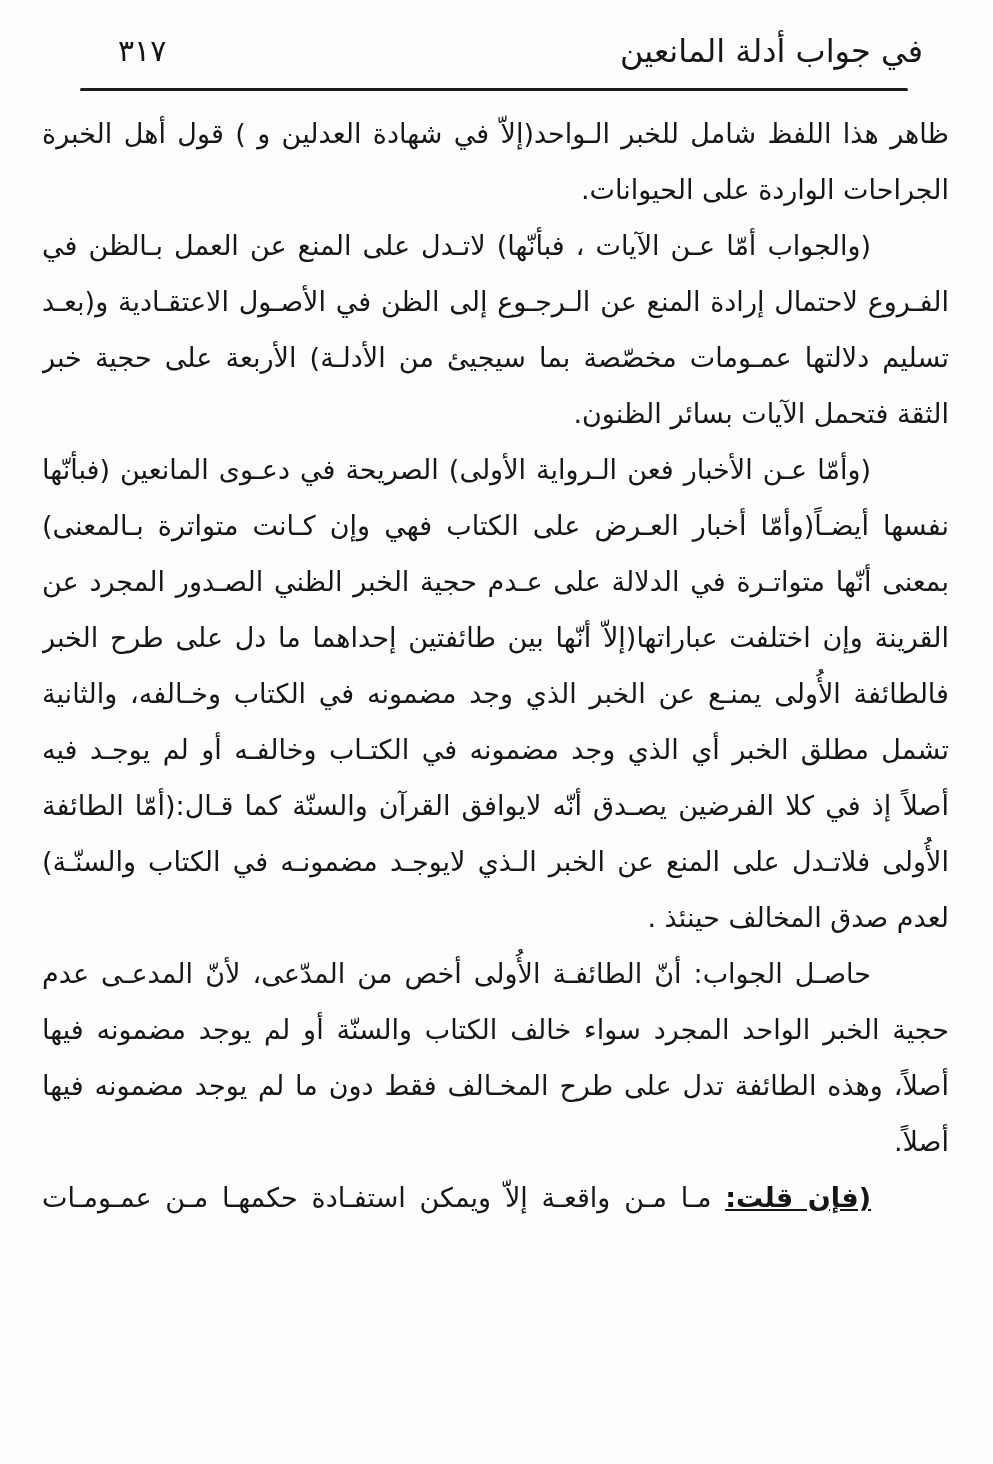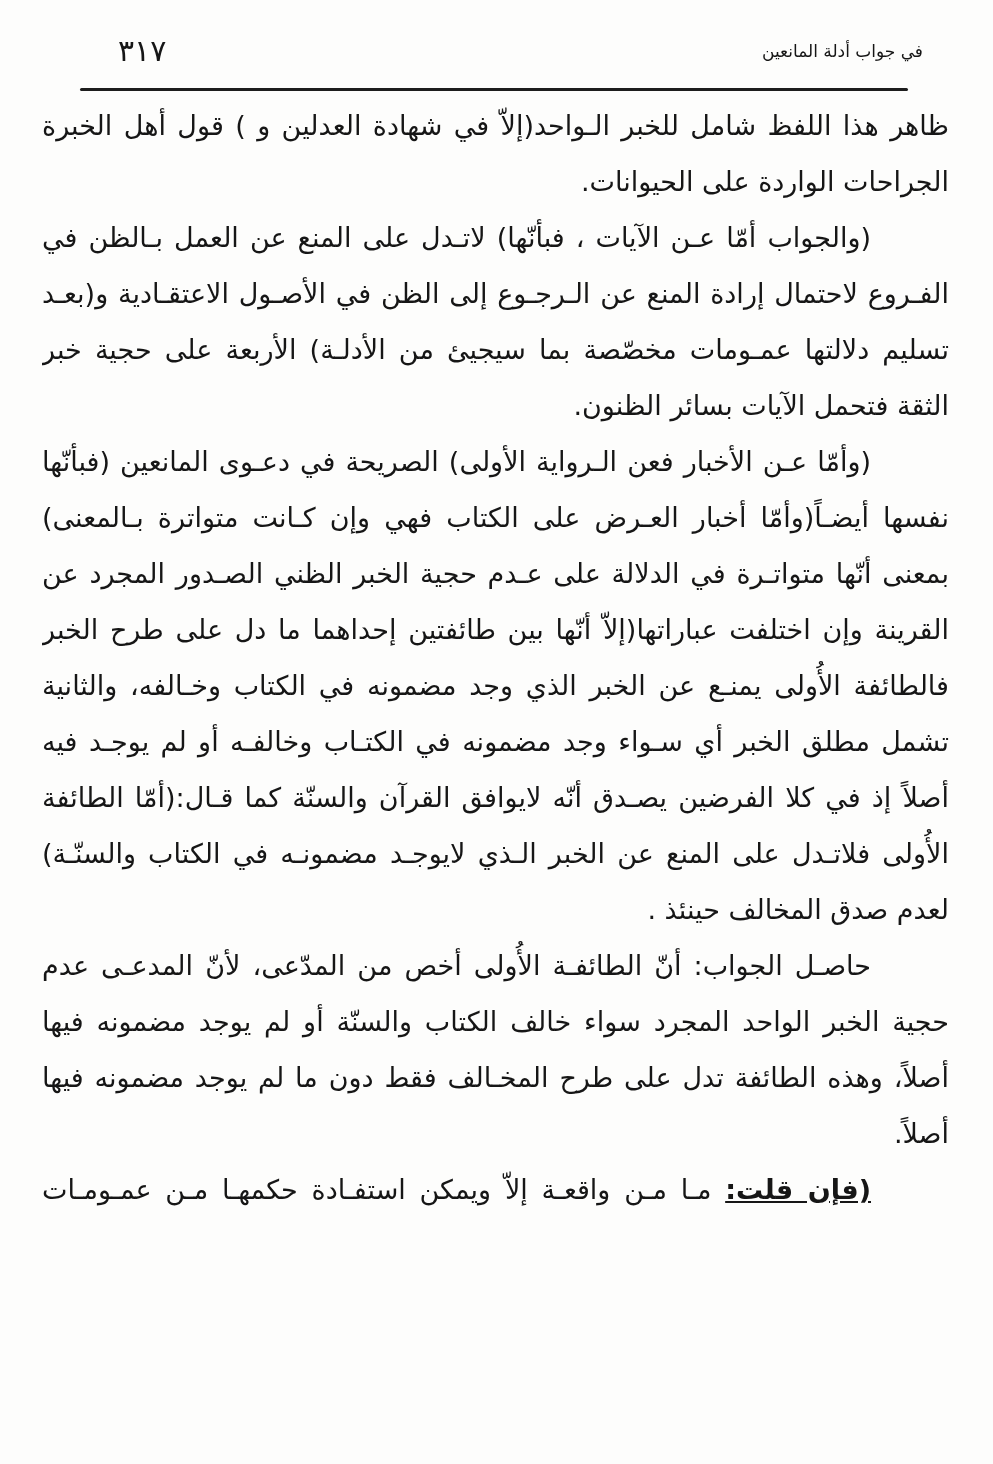--- a/index.html
+++ b/index.html
@@ -11,34 +11,34 @@
     color:#161616;
     font-family:"DejaVu Sans", sans-serif;
     direction:rtl;
     overflow:hidden;
   }
   .hdr{
     position:absolute;top:30px;right:70px;left:78px;
     display:flex;justify-content:space-between;align-items:flex-end;
   }
   .hdr-title{
-    font-size:17px;line-height:42px;
+    font-size:32px;line-height:42px;
     letter-spacing:0px;
   }
   .hdr-num{
     font-size:30px;line-height:42px;
     letter-spacing:4px;
     margin-left:40px;
   }
   .rule{
     position:absolute;top:88px;left:80px;width:828px;height:3px;
     background:#1d1d1d;border-radius:2px;
   }
   .body{
-    position:absolute;top:98px;right:44px;left:42px;
+    position:absolute;top:106px;right:44px;left:42px;
   }
   .line{
     height:56px;line-height:56px;
     font-size:27px;
     overflow:hidden;
     text-align:justify;
     text-justify:inter-word;
     white-space:normal;
   }
   .j{ text-align-last:justify; }
@@ -71,21 +71,21 @@
       <div class="line j">تسليم دلالتها عمـومات مخصّصة بما سيجيئ من الأدلـة) الأربعة على حجية خبر</div>
       <div class="line end">الثقة فتحمل الآيات بسائر الظنون.</div>
     </section>
 
     <section>
       <div class="line j ind">(وأمّا عـن الأخبار فعن الـرواية الأولى) الصريحة في دعـوى المانعين (فبأنّها</div>
       <div class="line j">نفسها أيضـاً(وأمّا أخبار العـرض على الكتاب فهي وإن كـانت متواترة بـالمعنى)</div>
       <div class="line j">بمعنى أنّها متواتـرة في الدلالة على عـدم حجية الخبر الظني الصـدور المجرد عن</div>
       <div class="line j">القرينة وإن اختلفت عباراتها(إلاّ أنّها بين طائفتين إحداهما ما دل على طرح الخبر</div>
       <div class="line j">فالطائفة الأُولى يمنـع عن الخبر الذي وجد مضمونه في الكتاب وخـالفه، والثانية</div>
-      <div class="line j">تشمل مطلق الخبر أي سـواء وجد مضمونه في الكتـاب وخالفـه أو لم يوجـد فيه</div>
+      <div class="line j">تشمل مطلق الخبر أي الذي وجد مضمونه في الكتـاب وخالفـه أو لم يوجـد فيه</div>
       <div class="line j">أصلاً إذ في كلا الفرضين يصـدق أنّه لايوافق القرآن والسنّة كما قـال:(أمّا الطائفة</div>
       <div class="line j">الأُولى فلاتـدل على المنع عن الخبر الـذي لايوجـد مضمونـه في الكتاب والسنّـة)</div>
       <div class="line end">لعدم صدق المخالف حينئذ .</div>
     </section>
 
     <section>
       <div class="line j ind">حاصـل الجواب: أنّ الطائفـة الأُولى أخص من المدّعى، لأنّ المدعـى عدم</div>
       <div class="line j">حجية الخبر الواحد المجرد سواء خالف الكتاب والسنّة أو لم يوجد مضمونه فيها</div>
       <div class="line j">أصلاً، وهذه الطائفة تدل على طرح المخـالف فقط دون ما لم يوجد مضمونه فيها</div>
       <div class="line end">أصلاً.</div>

